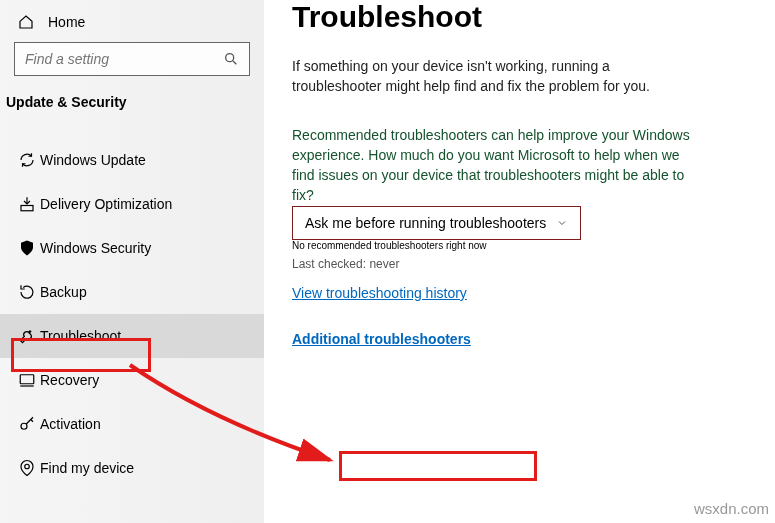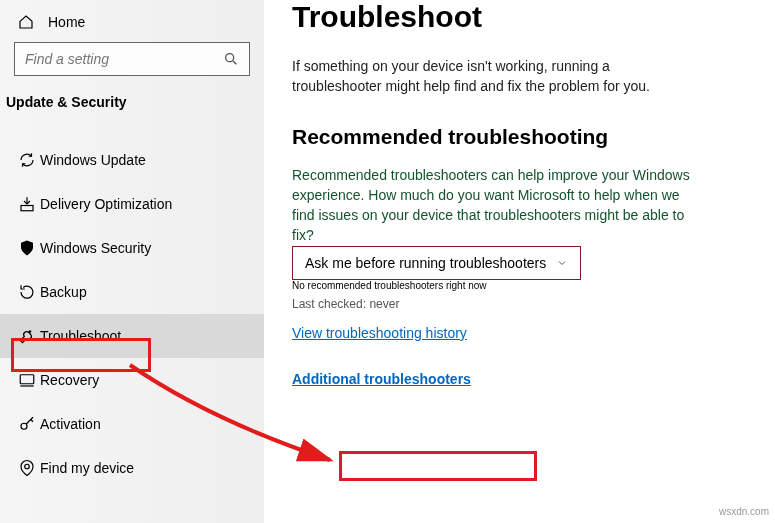--- a/index.html
+++ b/index.html
@@ -21,21 +21,21 @@
 .h1 { font-size: 30px; font-weight: 600; margin-top: 0; margin-bottom: 22px; }
 .body-text { font-size: 14px; color: #222; line-height: 1.45; margin-bottom: 28px; max-width: 410px; }
 .h2 { font-size: 21px; font-weight: 600; margin-bottom: 16px; }
 .body-text2 { font-size: 14px; color: #14532d; line-height: 1.45; max-width: 410px; }
 .dropdown { display: inline-flex; align-items: center; border: 1px solid #7f1d1d; height: 34px; padding: 0 12px; font-size: 14px; gap: 10px; }
 .status-text { font-size: 10px; margin-bottom: 6px; }
 .small-text { font-size: 12px; color: #555; margin-bottom: 14px; }
 .link { color: #0067c0; font-size: 14px; display: block; margin-bottom: 30px; cursor: default; text-decoration: underline; }
 .link.bold { font-weight: 600; }
 .red-box-link { position: absolute; border: 3px solid #e21b1b; left: 339px; top: 451px; width: 198px; height: 30px; pointer-events: none; }
-.watermark { position: absolute; right: 6px; bottom: 6px; font-size: 10px; color: #999; }
+.watermark { position: absolute; right: 6px; bottom: 6px; font-size: 15px; color: #999; }
 .arrow-svg { position: absolute; left: 110px; top: 350px; pointer-events: none; }
 svg { display: block; }
 </style>
 </head>
 <body>
 
 <div class="sidebar">
   <div class="home-row">
     <span class="icon">
       <svg width="16" height="16" viewBox="0 0 24 24" fill="none" stroke="#000" stroke-width="1.8">
@@ -132,21 +132,20 @@
       </span>
       <span>Find my device</span>
     </div>
   </div>
 </div>
 
 <div class="main">
   <h1 class="h1">Troubleshoot</h1>
   <p class="body-text">If something on your device isn't working, running a troubleshooter might help find and fix the problem for you.</p>
 
-  <h2 class="h2">Recommended troubleshooting</h2>
   <p class="body-text2">Recommended troubleshooters can help improve your Windows experience. How much do you want Microsoft to help when we find issues on your device that troubleshooters might be able to fix?</p>
 
   <div class="dropdown">
     <span>Ask me before running troubleshooters</span>
     <span>
       <svg width="12" height="12" viewBox="0 0 24 24" fill="none" stroke="#555" stroke-width="2">
           <polyline points="6 9 12 15 18 9"></polyline>
         </svg>
     </span>
   </div>

